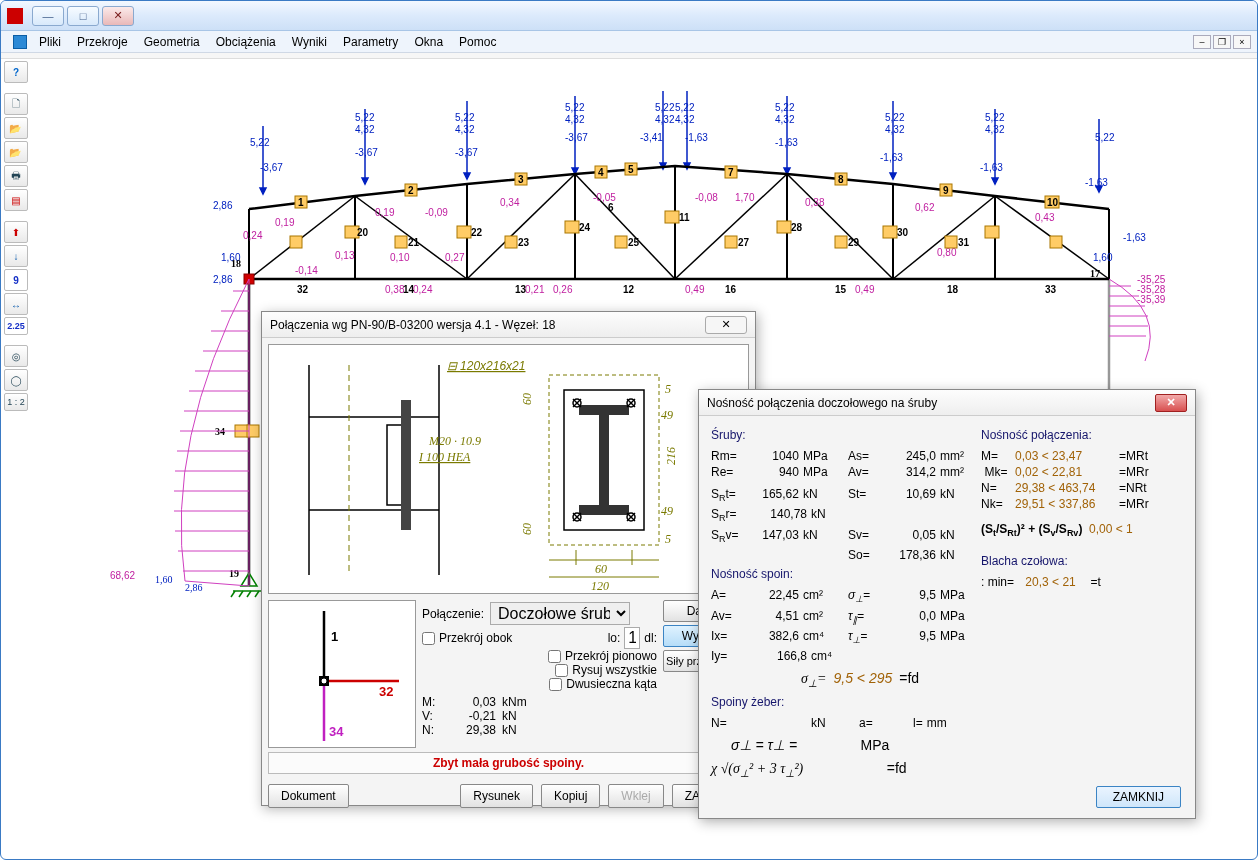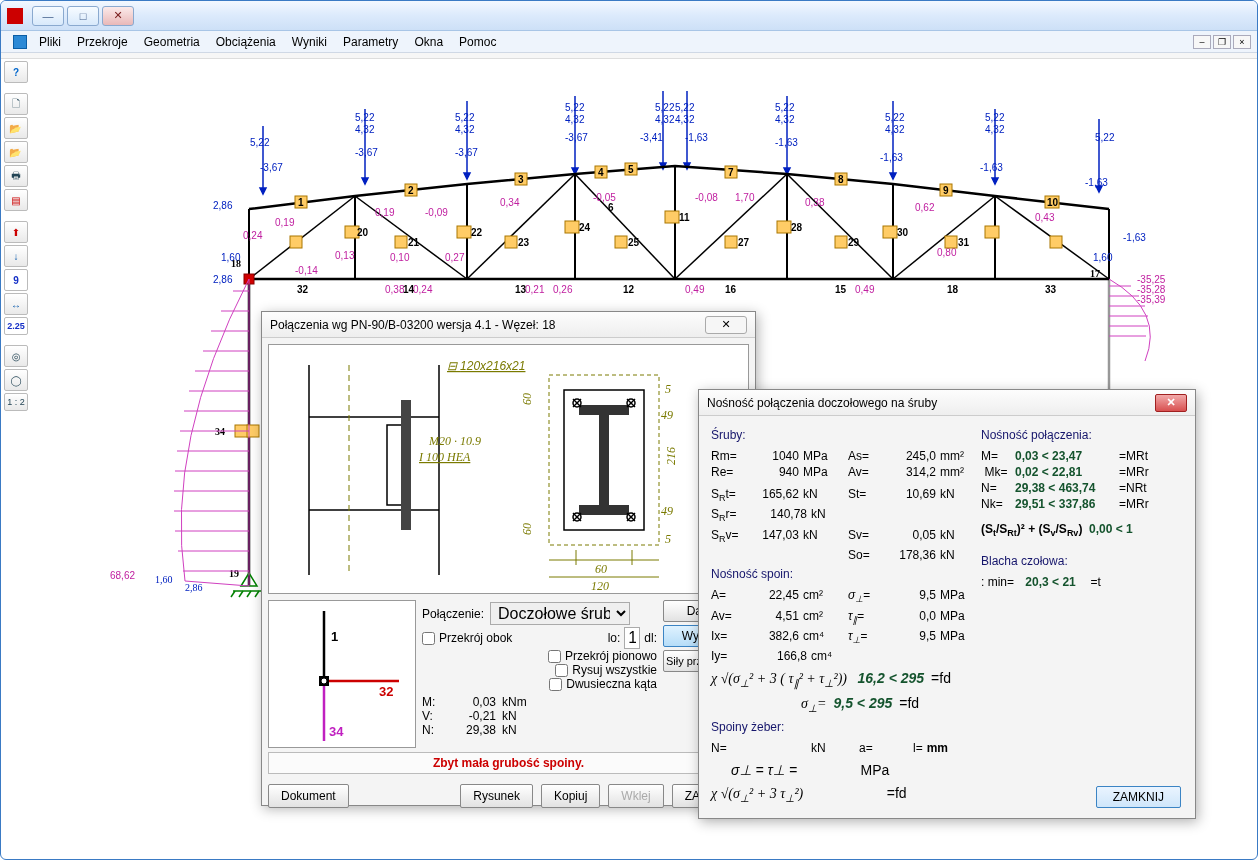--- a/index.html
+++ b/index.html
@@ -68,21 +68,21 @@
 .dlg2 .dlg-title { background: linear-gradient(#fdfdfd,#eee); justify-content: space-between; }
 .dlg2 .dlg-title .xbtn { margin-left:auto; width:32px; height:18px; background:linear-gradient(#f2a9a9,#d85050); border:1px solid #a02020; border-radius:2px; color:#fff; display:flex; align-items:center; justify-content:center; font-size:11px; font-weight:bold; }
 .dlg2 .body { display:flex; padding:8px 12px; gap:10px; font-size:12px; }
 .dlg2 .col-left { width:260px; }
 .dlg2 .col-right { flex:1; }
 .dlg2 .section-title { color:#15156b; margin:4px 0 6px; }
 .dlg2 .data-row { display:flex; gap:4px; line-height:16px; }
 .dlg2 .data-row .lbl { width:36px; }
 .dlg2 .data-row .val { width:56px; text-align:right; }
 .dlg2 .data-row .unit { width:34px; }
-.dlg2 .blue { color:#14532d; font-weight:700; }
+.dlg2 .blue { color:#a16207; font-weight:400; }
 .dlg2 .formula { font-family: "Times New Roman", serif; font-style:italic; font-size:14px; margin:6px 0; }
 .dlg2 .close-btn { position:absolute; right:14px; bottom:10px; padding:3px 16px; border:1px solid #3b84c4; background:linear-gradient(#eaf4ff,#cfe6fa); border-radius:2px; font-size:12px; }
 
 
 .olive-text { fill:#7a7a00; font-size:12px; font-style:italic; font-family:"Times New Roman",serif; }
 .olive-line { stroke:#7a7a00; stroke-width:1; }
 .detail-line { stroke:#000; stroke-width:1.5; fill:none; }
 
 
 .truss-text { font-size:10px; font-family: Tahoma; }
@@ -607,31 +607,30 @@
             <span class="unit">cm⁴</span>
           <span class="lbl" style="margin-left:10px;font-style:italic;">τ<sub>⊥</sub>=</span>
             <span class="val">9,5</span>
             <span class="unit">MPa</span>
           </div>
         <div class="data-row">
             <span class="lbl">Iy=</span>
             <span class="val">166,8</span>
             <span class="unit">cm⁴</span>
           </div>
-        <div class="formula">χ √(σ<sub>⊥</sub>² + 3 ( τ<sub>∥</sub>² + τ<sub>⊥</sub>²)) &nbsp;&nbsp;<span class="blue">16,2 &lt; 295</span>&nbsp;&nbsp;<span style="font-style:normal;">=fd</span></div>
         <div class="formula" style="margin-left:90px;">σ<sub>⊥</sub>= &nbsp;<span class="blue">9,5 &lt; 295</span>&nbsp;&nbsp;<span style="font-style:normal;">=fd</span></div>
 
         <div class="section-title">Spoiny żeber:</div>
         <div class="data-row">
             <span class="lbl">N=</span>
             <span class="val"></span>
             <span class="unit">kN</span>
           <span class="lbl" style="margin-left:10px;">a=</span>
             <span style="margin-left:14px;">l=</span>
-            <span style="font-weight:bold;">mm</span>
+            <span style="">mm</span>
           </div>
         <div class="formula" style="margin-left:20px;"><span>σ⊥ = τ⊥ =</span> <span style="margin-left:60px;font-style:normal;">MPa</span></div>
         <div class="formula">χ √(σ<sub>⊥</sub>² + 3 τ<sub>⊥</sub>²) <span style="margin-left:80px;font-style:normal;">=fd</span></div>
       </div>
 
       <div class="col-right">
         <div class="section-title">Nośność połączenia:</div>
         <div class="data-row">
             <span style="width:30px;">M=</span>
             <span class="blue" style="width:100px;">0,03 &lt; 23,47</span>

